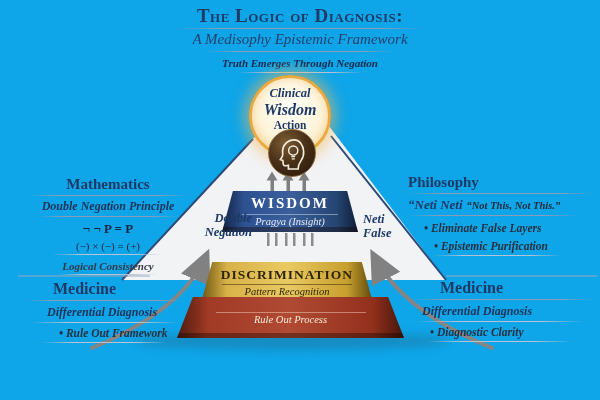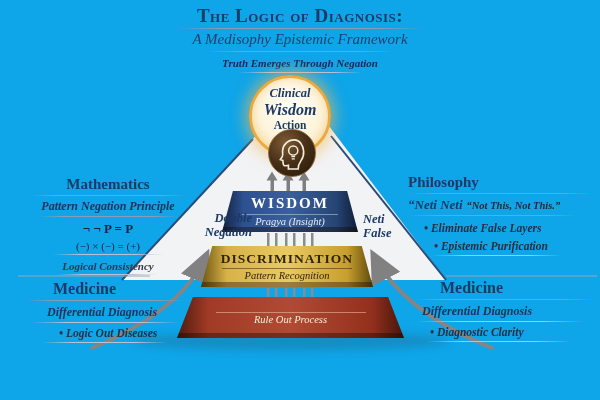--- a/index.html
+++ b/index.html
@@ -20,21 +20,21 @@
   .band .t1{font-weight:bold;line-height:1;}
   .band .sep{height:1px;margin:3px 0 2px 0;}
   .band .t2{font-style:italic;font-size:10.5px;line-height:1;}
   .band::after{content:"";position:absolute;left:0;right:0;bottom:0;height:5px;background:rgba(20,5,0,.38);}
   #band-wisdom{left:222px;top:191px;width:136px;height:41px;
     clip-path:polygon(8% 0,92% 0,100% 100%,0 100%);
     background:linear-gradient(to right,#12223f,#2d5191 16%,#3a5f9b 50%,#264573 84%,#0f1d38);color:#fff;}
   #band-wisdom .t1{font-size:15px;letter-spacing:2px;}
   #band-wisdom .sep{width:96px;background:rgba(255,255,255,.4);}
   #band-wisdom .t2{color:#e8edf7;}
-  #band-discrimination{left:201px;top:246px;width:172px;height:41px;
+  #band-discrimination{left:201px;top:262px;width:172px;height:41px;
     clip-path:polygon(6.5% 0,93.5% 0,100% 100%,0 100%);
     background:linear-gradient(to right,#6e5411,#d7b248 15%,#e9ca62 50%,#c79f2e 85%,#5e470c);color:#2f2408;}
   #band-discrimination .t1{font-size:13.5px;letter-spacing:1px;}
   #band-discrimination .sep{width:130px;background:rgba(58,44,8,.55);}
   #band-negation{left:177px;top:297px;width:227px;height:41px;
     clip-path:polygon(7% 0,93% 0,100% 100%,0 100%);
     background:linear-gradient(to right,#4e1a0e,#a23b26 14%,#b04a33 50%,#93301d 86%,#43150a);color:#f7ecd9;}
   #band-negation .t1{font-size:15px;letter-spacing:2px;}
   #band-negation .sep{width:150px;background:rgba(255,226,205,.45);}
   
@@ -148,21 +148,21 @@
       <line x1="21.6" y1="29.2" x2="25.4" y2="29.2" stroke="#f4ecdc" stroke-width="1.6"></line>
     </svg>
   </div>
 
   <div class="abs flank" id="label-double-negation">Double Negation</div>
   <div class="abs flank" id="label-neti-neti">Neti False</div>
 
   <div class="abs" style="left:28px;top:176px;width:160px;text-align:center;">
     <div class="panel-h" style="font-size:15px;">Mathematics</div>
     <div class="rule" style="margin-top:2px;"></div>
-    <div class="subhead" style="font-size:12px;margin-top:3px;">Pattern Negation Principle</div>
+    <div class="subhead" style="font-size:12px;margin-top:3px;">Double Negation Principle</div>
     <div class="rule" style="width:140px;margin:2px auto 0;"></div>
     <div class="formula1" style="margin-top:4px;">¬ ¬ P = P</div>
     <div class="formula2" style="margin-top:3px;">(−) × (−) = (+)</div>
     <div class="rule faint" style="width:112px;margin:2px auto 0;"></div>
     <div class="note" style="margin-top:5px;">Logical Consistency</div>
     <div class="rule faint" style="width:100px;margin:2px auto 0;"></div>
   </div>
 
   <div class="abs" style="left:408px;top:174px;width:186px;">
     <div class="panel-h" style="font-size:15px;">Philosophy</div>
@@ -183,21 +183,21 @@
     <div class="rule faint" style="width:130px;margin:3px 0 0 24px;"></div>
   </div>
 
   <div class="abs" style="left:25px;top:280px;width:160px;">
     <div class="panel-h" style="font-size:16px;margin-left:28px;">Medicine</div>
     <div class="rule" style="margin-top:2px;"></div>
     <div class="subhead" style="font-size:12px;margin:4px 0 0 22px;">Differential Diagnosis</div>
     <div class="rule faint" style="width:148px;margin:2px 0 0 6px;"></div>
     <div class="bullet-line" style="font-size:11.5px;margin:4px 0 0 34px;">
       <span>•</span>
-      <span>Logic Out Diseases</span>
+      <span>Rule Out Framework</span>
     </div>
     <div class="rule faint" style="width:126px;margin:3px 0 0 16px;"></div>
   </div>
 
   <div class="abs" style="left:412px;top:279px;width:182px;">
     <div class="panel-h" style="font-size:16px;margin-left:28px;">Medicine</div>
     <div class="rule" style="margin-top:2px;"></div>
     <div class="subhead" style="font-size:12px;margin:4px 0 0 10px;">Differential Diagnosis</div>
     <div class="rule faint" style="width:168px;margin:2px 0 0 4px;"></div>
     <div class="bullet-line" style="font-size:11.5px;margin:4px 0 0 18px;">

